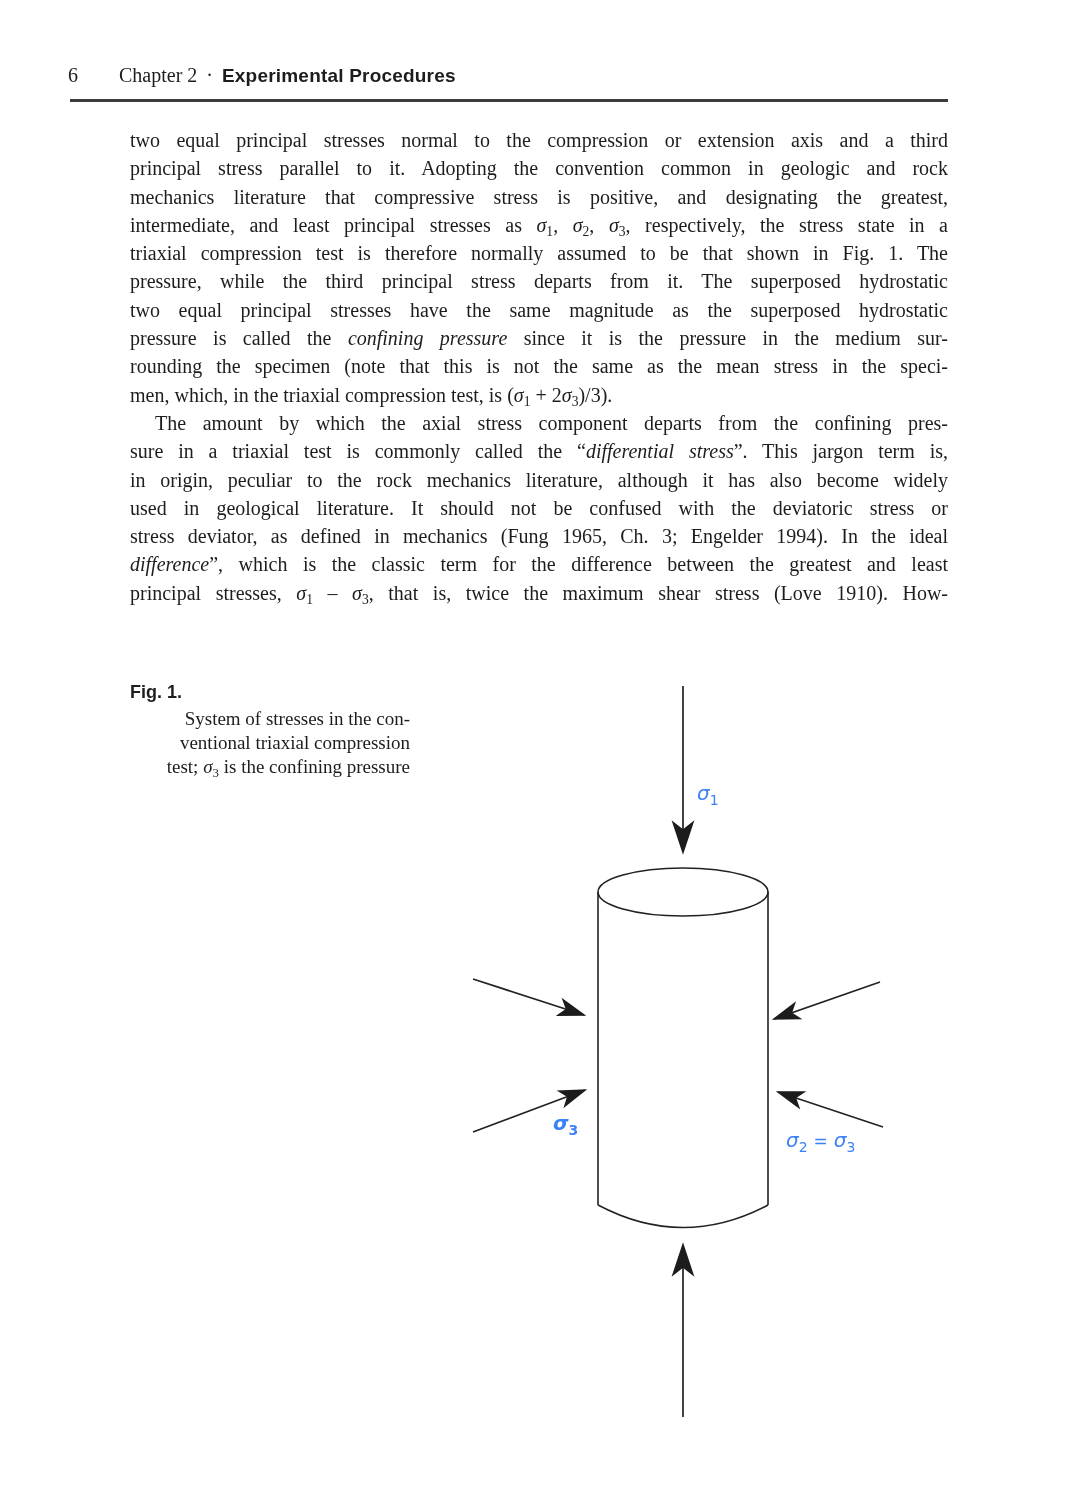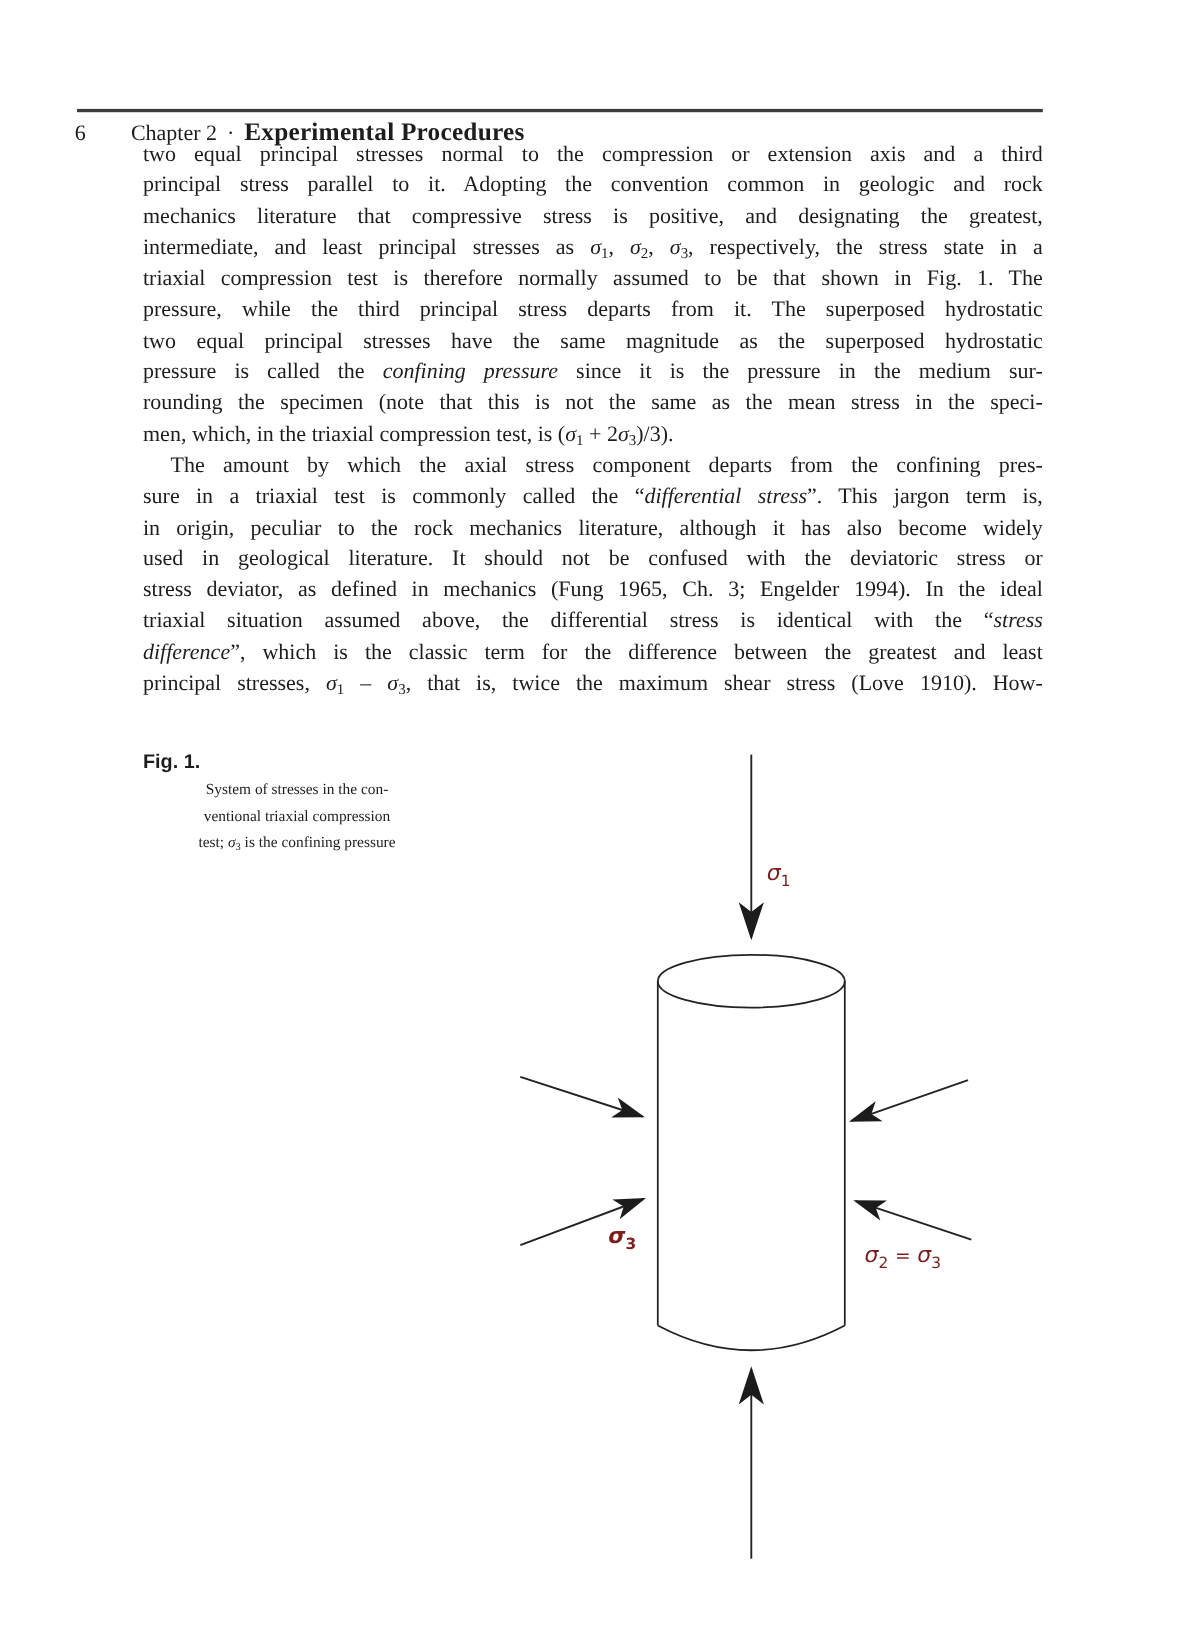--- a/index.html
+++ b/index.html
@@ -11,22 +11,22 @@
 
   
   .header {
     position:absolute; top:64px; left:68px; width:880px;
     display:flex; align-items:baseline;
   }
   .page-num { font-size:20px; }
   .head-chapter { margin-left:41px; font-size:20px; }
   .head-sep { margin:0 9px; font-size:20px; }
   .head-section {
-    font-family:Liberation Serif, serif;
-    font-weight:bold; font-size:23px; letter-spacing:0.2px;margin-top:43px;
+    font-family:Liberation Sans, sans-serif;
+    font-weight:bold; font-size:19px; letter-spacing:0.2px;
   }
   .head-rule {
     position:absolute; top:99px; left:70px; width:878px; height:2.5px;
     background:#3c3c3c;
   }
 
   
   .body-block {
     position:absolute; top:126px; left:130px; width:818px;
     font-size:20px; line-height:28.3px; overflow:hidden;
@@ -38,28 +38,28 @@
   .sub { font-size:0.68em; vertical-align:-0.28em; line-height:0; }
 
   
   .caption {
     position:absolute; top:681px; left:130px; width:280px;
   }
   .cap-label {
     font-family:"Liberation Sans","DejaVu Sans",sans-serif;
     font-weight:bold; font-size:18px; line-height:22px; margin-bottom:4px;
   }
-  .cap-line { font-size:14px; line-height:24px; text-align:center; }
+  .cap-line { font-size:19px; line-height:24px; text-align:right; }
 
   
   .fig-svg { position:absolute; top:660px; left:0; width:1080px; height:831px; }
   .fig-label {
     position:absolute; line-height:1;
     font-family:"DejaVu Sans","Liberation Sans",sans-serif;
-    font-size:20px; font-style:italic; color:#7f1d1d; white-space:nowrap;
+    font-size:20px; font-style:italic; color:#3b82f6; white-space:nowrap;
   }
   .fig-sub { font-size:14px; font-style:normal; vertical-align:-0.38em; }
   .fig-eq  { font-style:normal; margin:0 6px; font-size:17px; }
 </style>
 </head>
 <body>
 
 <div class="page">
 
   <div class="header">
@@ -82,21 +82,20 @@
         <div class="line"><span>pressure is called the </span><span class="it">confining pressure</span><span> since it is the pressure in the medium sur-</span></div>
         <div class="line"><span>rounding the specimen (note that this is not the same as the mean stress in the speci-</span></div>
         <div class="line noj"><span>men, which, in the triaxial compression test, is (</span><span class="it">σ</span><span class="sub">1</span><span> + 2</span><span class="it">σ</span><span class="sub">3</span><span>)/3).</span></div>
       </div>
       <div>
         <div class="line ind"><span>The amount by which the axial stress component departs from the confining pres-</span></div>
         <div class="line"><span>sure in a triaxial test is commonly called the “</span><span class="it">differential stress</span><span>”. This jargon term is,</span></div>
         <div class="line"><span>in origin, peculiar to the rock mechanics literature, although it has also become widely</span></div>
         <div class="line"><span>used in geological literature. It should not be confused with the deviatoric stress or</span></div>
         <div class="line"><span>stress deviator, as defined in mechanics (Fung 1965, Ch. 3; Engelder 1994). In the ideal</span></div>
-        <div class="line"><span>triaxial situation assumed above, the differential stress is identical with the “</span><span class="it">stress</span></div>
         <div class="line"><span class="it">difference</span><span>”, which is the classic term for the difference between the greatest and least</span></div>
         <div class="line"><span>principal stresses, </span><span class="it">σ</span><span class="sub">1</span><span> – </span><span class="it">σ</span><span class="sub">3</span><span>, that is, twice the maximum shear stress (Love 1910). How-</span></div>
       </div>
     </div>
 
   <div class="caption">
     <div class="cap-label">Fig. 1.</div>
     <div>
         <div class="cap-line"><span>System of stresses in the con-</span></div>
         <div class="cap-line"><span>ventional triaxial compression</span></div>

